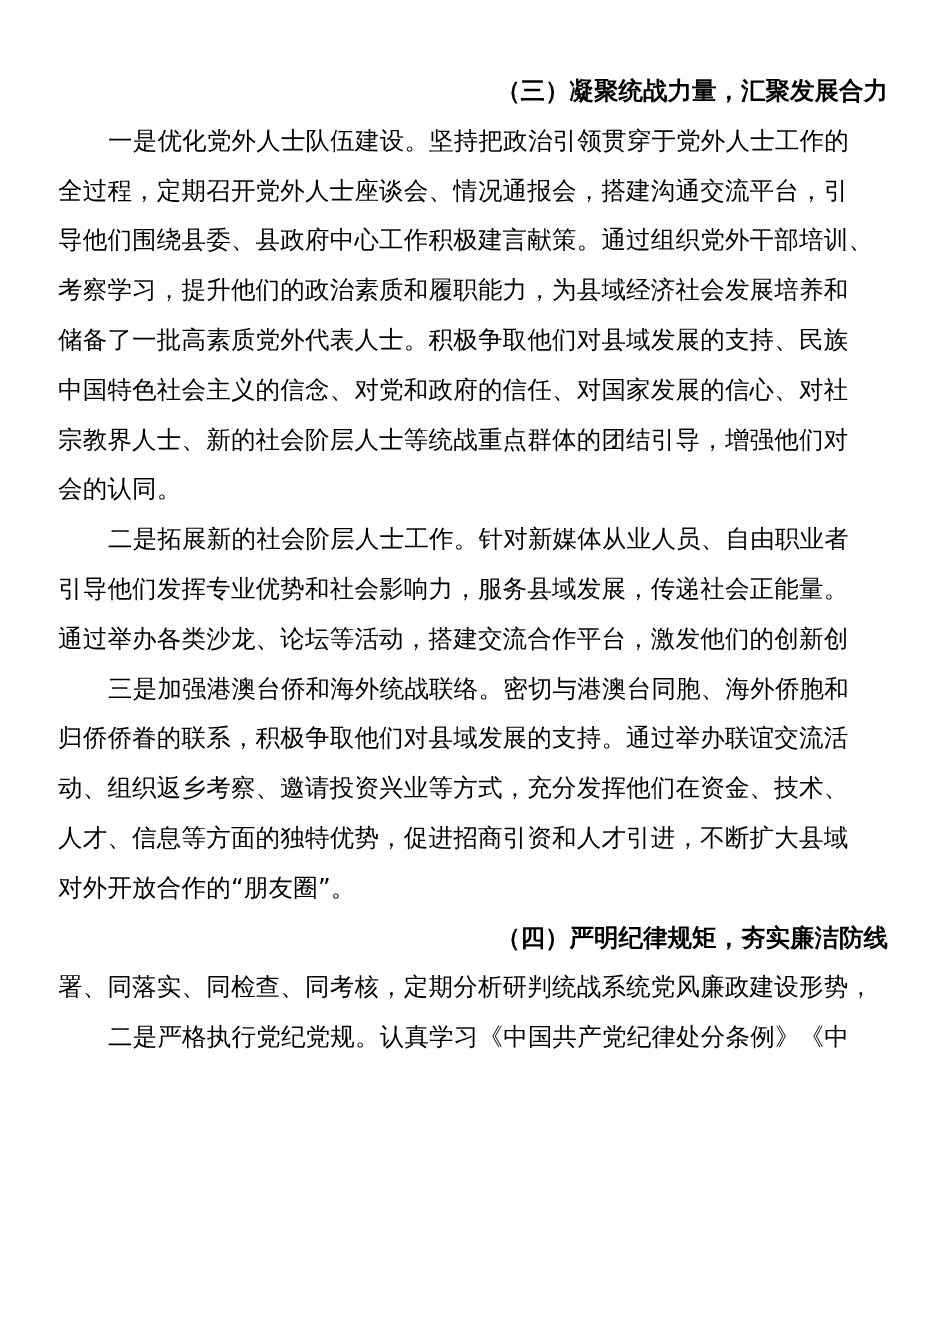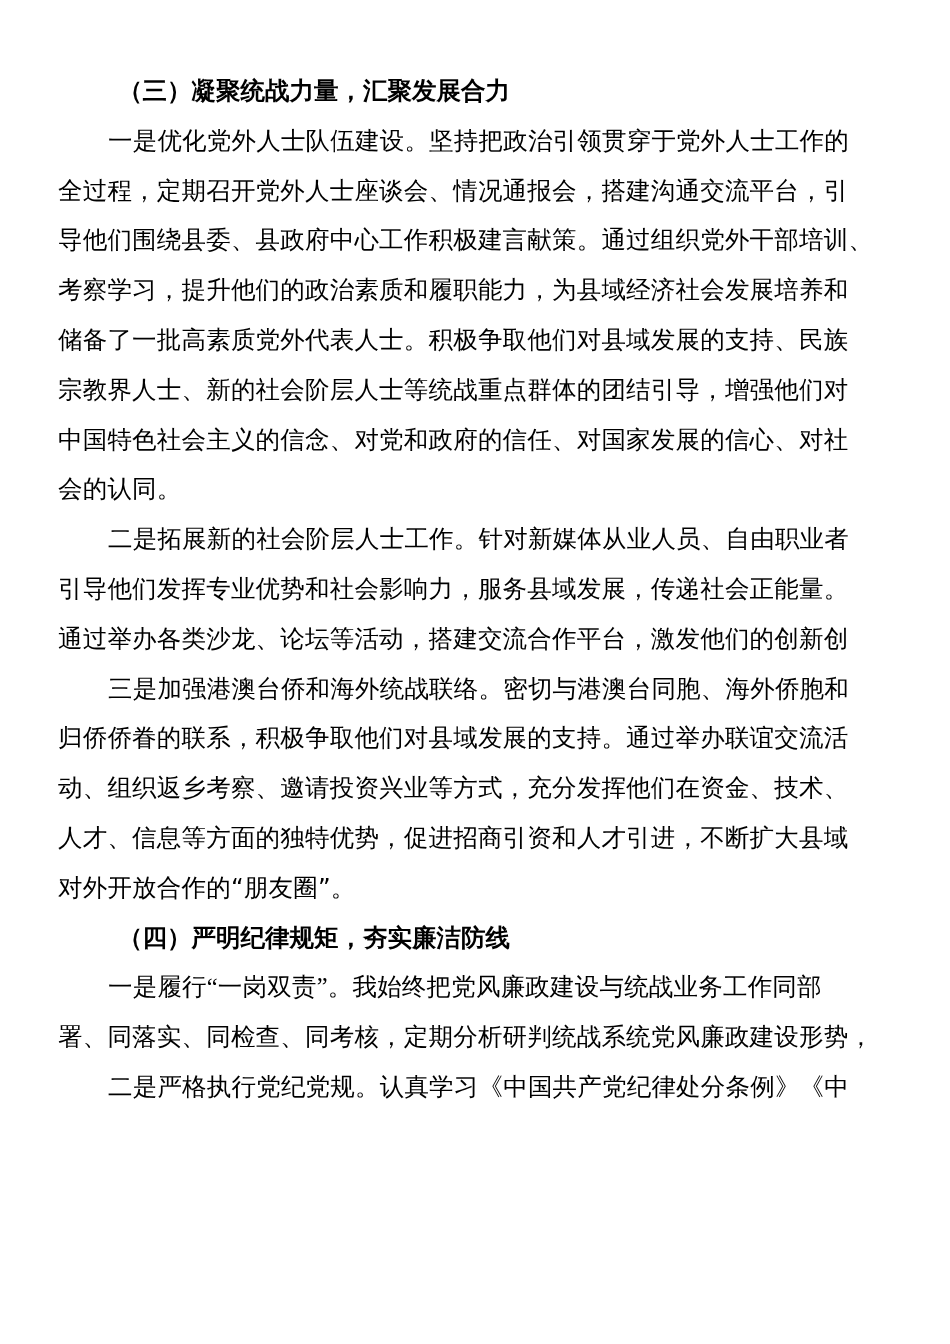--- a/index.html
+++ b/index.html
@@ -25,62 +25,62 @@
       height: 49.8px;
       line-height: 49.8px;
       font-size: 24.5px;
       white-space: nowrap;
       letter-spacing: 0.2px;
     }
     .heading {
       font-weight: bold;
       padding-left: 60px;
       letter-spacing: 0px;
+      text-align: right;
     }
     .indent {
       padding-left: 50px;
       font-family: Liberation Serif, serif;
     }
   </style>
 </head>
 <body>
 
 <div class="page">
 
   <div class="line heading">（三）凝聚统战力量，汇聚发展合力</div>
 
   <div>
     <div class="line indent">一是优化党外人士队伍建设。坚持把政治引领贯穿于党外人士工作的</div>
     <div class="line">全过程，定期召开党外人士座谈会、情况通报会，搭建沟通交流平台，引</div>
     <div class="line">导他们围绕县委、县政府中心工作积极建言献策。通过组织党外干部培训、</div>
     <div class="line">考察学习，提升他们的政治素质和履职能力，为县域经济社会发展培养和</div>
     <div class="line">储备了一批高素质党外代表人士。积极争取他们对县域发展的支持、民族</div>
+    <div class="line">中国特色社会主义的信念、对党和政府的信任、对国家发展的信心、对社</div>
     <div class="line">宗教界人士、新的社会阶层人士等统战重点群体的团结引导，增强他们对</div>
-    <div class="line">中国特色社会主义的信念、对党和政府的信任、对国家发展的信心、对社</div>
     <div class="line">会的认同。</div>
   </div>
 
   <div>
     <div class="line indent">二是拓展新的社会阶层人士工作。针对新媒体从业人员、自由职业者</div>
     <div class="line">引导他们发挥专业优势和社会影响力，服务县域发展，传递社会正能量。</div>
     <div class="line">通过举办各类沙龙、论坛等活动，搭建交流合作平台，激发他们的创新创</div>
   </div>
 
   <div>
     <div class="line indent">三是加强港澳台侨和海外统战联络。密切与港澳台同胞、海外侨胞和</div>
     <div class="line">归侨侨眷的联系，积极争取他们对县域发展的支持。通过举办联谊交流活</div>
     <div class="line">动、组织返乡考察、邀请投资兴业等方式，充分发挥他们在资金、技术、</div>
     <div class="line">人才、信息等方面的独特优势，促进招商引资和人才引进，不断扩大县域</div>
     <div class="line">对外开放合作的“朋友圈”。</div>
   </div>
 
   <div class="line heading">（四）严明纪律规矩，夯实廉洁防线</div>
 
   <div>
-    <div class="line indent">一是履行“一岗双责”。我始终把党风廉政建设与统战业务工作同部</div>
     <div class="line">署、同落实、同检查、同考核，定期分析研判统战系统党风廉政建设形势，</div>
   </div>
 
   <div>
     <div class="line indent">二是严格执行党纪党规。认真学习《中国共产党纪律处分条例》《中</div>
   </div>
 
 </div>
 
 </body></html>

